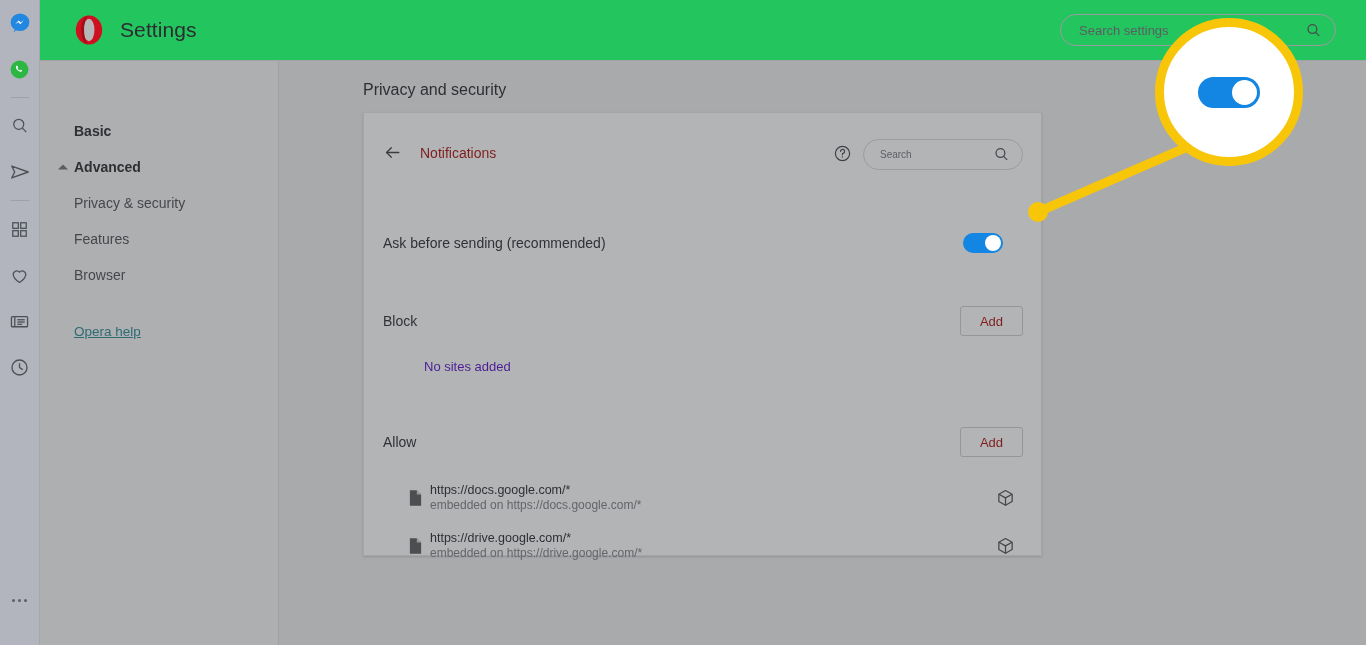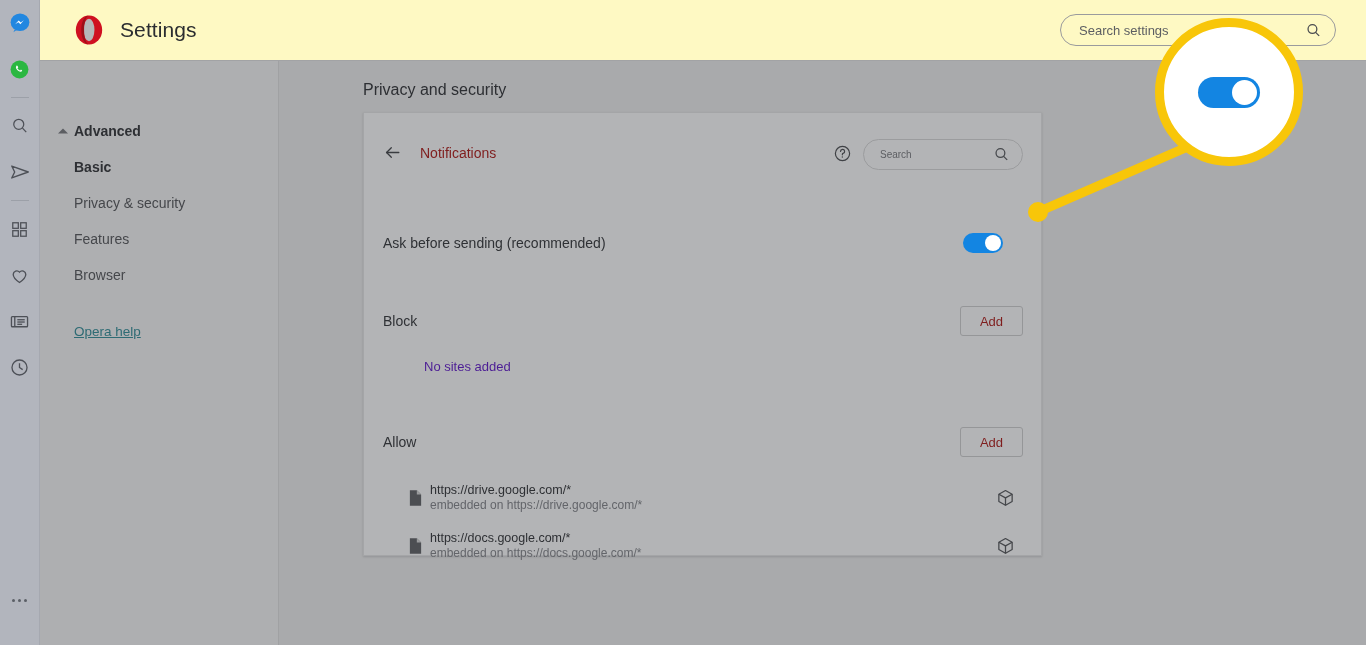--- a/index.html
+++ b/index.html
@@ -23,21 +23,21 @@
     display: flex; align-items: center; justify-content: center;
   }
   .rail-sep { width: 18px; height: 1px; background: #9ca0a8; margin: 5px 0; }
   .rail-spacer { flex: 1 1 auto; }
   .dots { display: flex; gap: 3px; align-items: center; }
   .dots i { width: 3px; height: 3px; border-radius: 50%; background: #5b5f66; display: block; }
 
   
   .header {
     position: absolute; left: 40px; top: 0; right: 0; height: 61px;
-    background: #fef9c3;
+    background: #22c55e;
     border-bottom: 1px solid #a2a3a5;
     display: flex; align-items: center;
   }
   .brand { display: flex; align-items: center; gap: 14px; margin-left: 32px; }
   .opera-logo { width: 34px; height: 34px; display: block; }
   .app-title { font-size: 21px; color: #2b2d30; font-weight: 400; letter-spacing: .1px; }
   .header-spacer { flex: 1 1 auto; }
   .search-settings {
     position: relative;
     width: 276px; height: 32px; margin-right: 30px;
@@ -261,25 +261,25 @@
       <svg class="mag" width="17" height="17" viewBox="0 0 24 24" fill="none" stroke="#4a4c50" stroke-width="1.8">
         <circle cx="10.5" cy="10" r="6.2"></circle>
           <line x1="15" y1="14.6" x2="20" y2="19.6"></line>
       </svg>
     </div>
   </div>
 
   <div class="nav">
     <div class="nav-inner">
       <div class="nav-row top">
+        <span>Basic</span>
+      </div>
+      <div class="nav-row top">
         <span class="caret"></span>
         <span>Advanced</span>
-      </div>
-      <div class="nav-row top">
-        <span>Basic</span>
       </div>
       <div class="nav-row sub">
         <span>Privacy &amp; security</span>
       </div>
       <div class="nav-row sub">
         <span>Features</span>
       </div>
       <div class="nav-row sub">
         <span>Browser</span>
       </div>
@@ -337,44 +337,44 @@
         <button class="add-btn">Add</button>
       </div>
 
       <div class="sites">
         <div class="site-row">
           <svg class="site-icon" width="15" height="17" viewBox="0 0 16 18" style="left:44px">
             <path d="M2 0.8h7.4L14 5.2V17.2H2z" fill="#4c4e52"></path>
             <path d="M9.4 0.8L14 5.2H9.4z" fill="#9a9b9d"></path>
           </svg>
           <div class="site-text">
+            <div class="site-url">https://docs.google.com/*</div>
+            <div class="site-sub">embedded on https://docs.google.com/*</div>
+          </div>
+          <svg class="cube-icon" width="19" height="20" viewBox="0 0 24 24" fill="none" stroke="#45474b" stroke-width="1.6" stroke-linejoin="round">
+            <path d="M12 2.6 L20.4 7.2 V16.4 L12 21.2 L3.6 16.4 V7.2 Z"></path>
+            <path d="M3.6 7.2 L12 11.8 L20.4 7.2"></path>
+              <line x1="12" y1="11.8" x2="12" y2="21.2"></line>
+          </svg>
+        </div>
+        <div class="site-row">
+          <svg class="site-icon" width="15" height="17" viewBox="0 0 16 18" style="left:44px">
+            <path d="M2 0.8h7.4L14 5.2V17.2H2z" fill="#4c4e52"></path>
+            <path d="M9.4 0.8L14 5.2H9.4z" fill="#9a9b9d"></path>
+          </svg>
+          <div class="site-text">
             <div class="site-url">https://drive.google.com/*</div>
             <div class="site-sub">embedded on https://drive.google.com/*</div>
           </div>
           <svg class="cube-icon" width="19" height="20" viewBox="0 0 24 24" fill="none" stroke="#45474b" stroke-width="1.6" stroke-linejoin="round">
             <path d="M12 2.6 L20.4 7.2 V16.4 L12 21.2 L3.6 16.4 V7.2 Z"></path>
             <path d="M3.6 7.2 L12 11.8 L20.4 7.2"></path>
               <line x1="12" y1="11.8" x2="12" y2="21.2"></line>
           </svg>
         </div>
-        <div class="site-row">
-          <svg class="site-icon" width="15" height="17" viewBox="0 0 16 18" style="left:44px">
-            <path d="M2 0.8h7.4L14 5.2V17.2H2z" fill="#4c4e52"></path>
-            <path d="M9.4 0.8L14 5.2H9.4z" fill="#9a9b9d"></path>
-          </svg>
-          <div class="site-text">
-            <div class="site-url">https://docs.google.com/*</div>
-            <div class="site-sub">embedded on https://docs.google.com/*</div>
-          </div>
-          <svg class="cube-icon" width="19" height="20" viewBox="0 0 24 24" fill="none" stroke="#45474b" stroke-width="1.6" stroke-linejoin="round">
-            <path d="M12 2.6 L20.4 7.2 V16.4 L12 21.2 L3.6 16.4 V7.2 Z"></path>
-            <path d="M3.6 7.2 L12 11.8 L20.4 7.2"></path>
-              <line x1="12" y1="11.8" x2="12" y2="21.2"></line>
-          </svg>
-        </div>
       </div>
 
     </div>
   </div>
 
   <svg class="callout-svg">
     <line x1="1038" y1="212" x2="1185" y2="148" stroke="#f8c609" stroke-width="9" stroke-linecap="round"></line>
     <circle cx="1038" cy="212" r="10" fill="#f8c609"></circle>
   </svg>
   <div class="zoom-circle">

